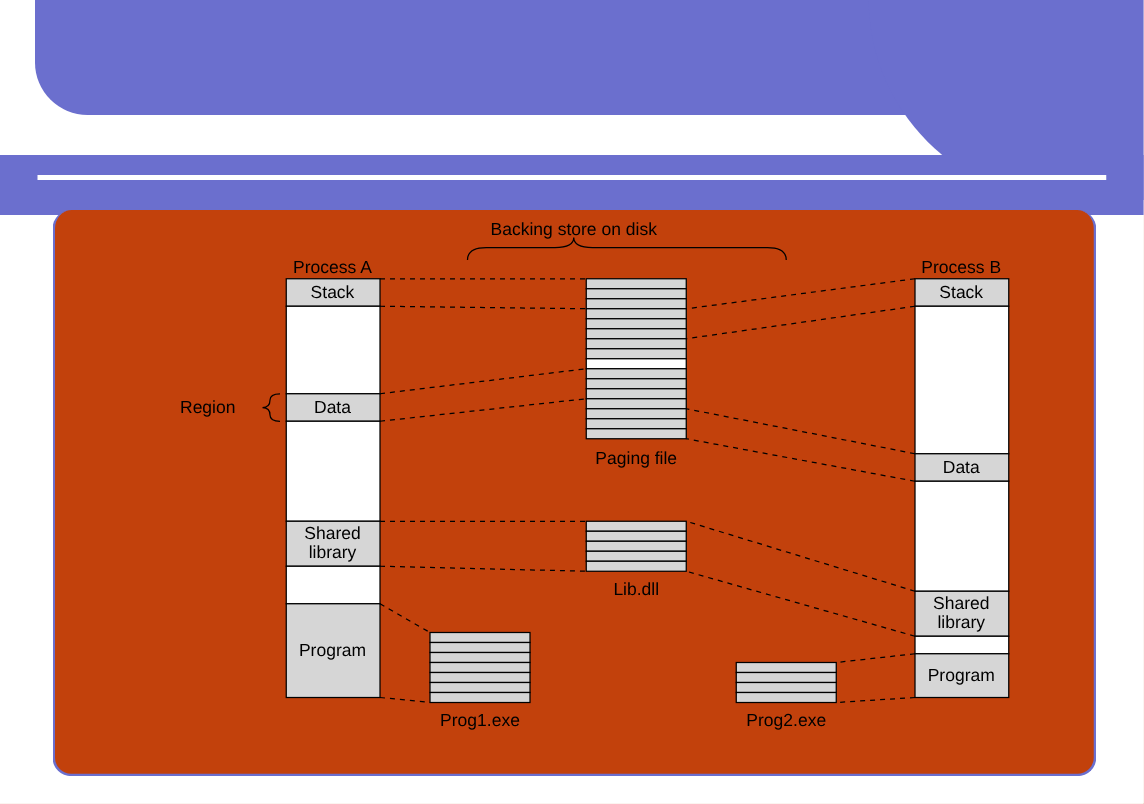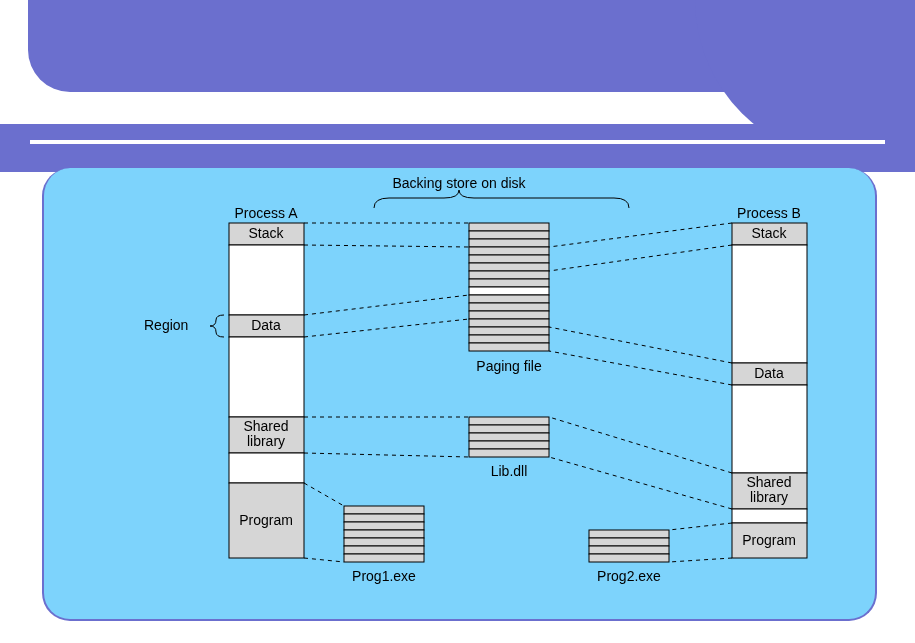--- a/index.html
+++ b/index.html
@@ -3,21 +3,21 @@
 <meta charset="utf-8">
 <style>
   html,body{margin:0;padding:0;width:915px;height:643px;background:#fff;font-family:Arial,Helvetica,sans-serif;font-size:14px;color:#000;}
   .stage{position:relative;width:915px;height:643px;overflow:hidden;}
   
   .topbar{position:absolute;left:28px;top:0;width:810px;height:92px;background:#6b6fce;border-bottom-left-radius:42px;border-bottom-right-radius:42px;}
   .corner{position:absolute;right:0;top:0;width:220px;height:160px;background:#6b6fce;border-bottom-left-radius:160px;}
   .band{position:absolute;left:0;top:124px;width:915px;height:48px;background:#6b6fce;}
   .band::after{content:"";position:absolute;left:30px;right:30px;top:16px;height:4px;background:#fff;}
   
-  .slide{position:absolute;left:42px;top:168px;width:831px;height:451px;background:#7dd3fc;border:2px solid #6b6fce;border-radius:28px;border-top:none;}
+  .slide{position:absolute;left:42px;top:168px;width:831px;height:451px;background:#c2410c;border:2px solid #6b6fce;border-radius:15px;border-top:none;}
   
   .slide svg{position:absolute;inset:0;}
   text{font-family:Arial,Helvetica,sans-serif;font-size:14px;fill:#000;}
   .fill   {fill:#d6d6d6;stroke:#000;stroke-width:1;}
   .empty  {fill:#fff;stroke:#000;stroke-width:1;}
   .dashed {stroke:#000;stroke-width:1;stroke-dasharray:4 4;fill:none;}
   .thin   {stroke:#000;stroke-width:1;fill:none;}
 </style>
 </head>
 <body>

